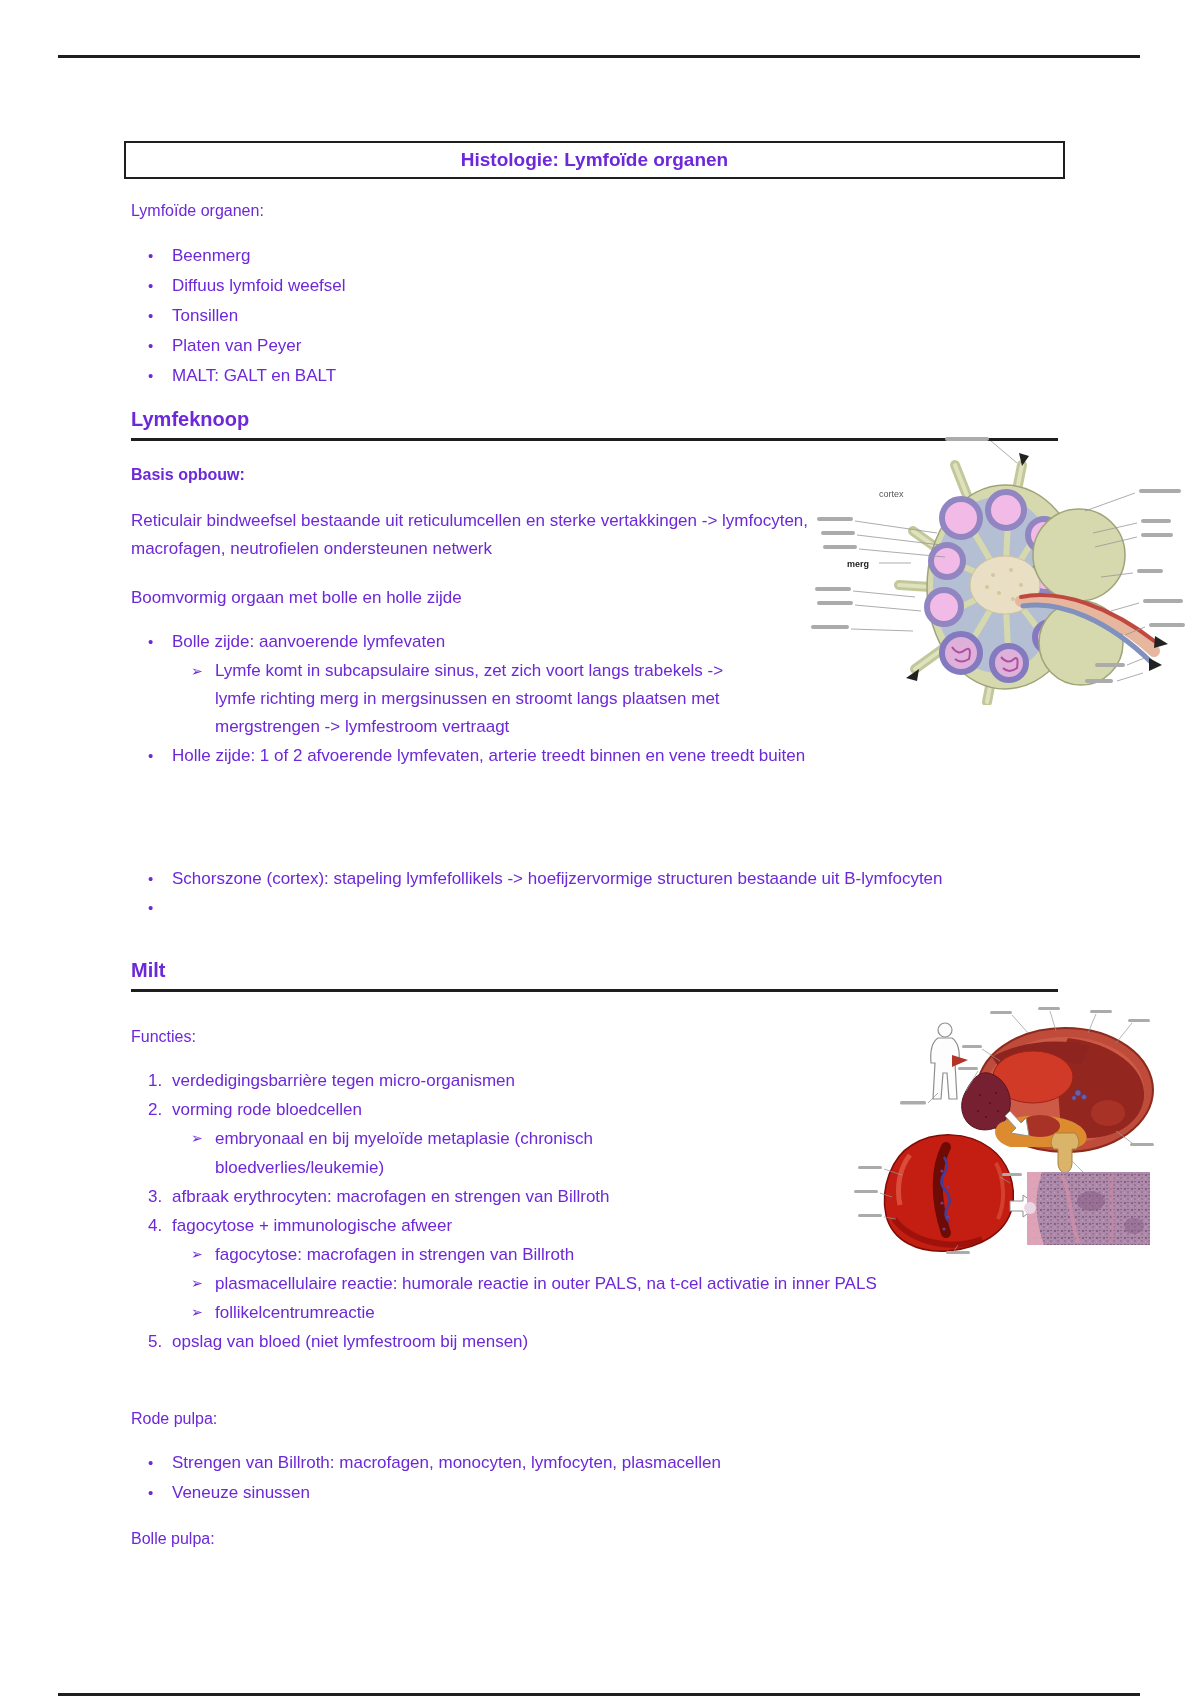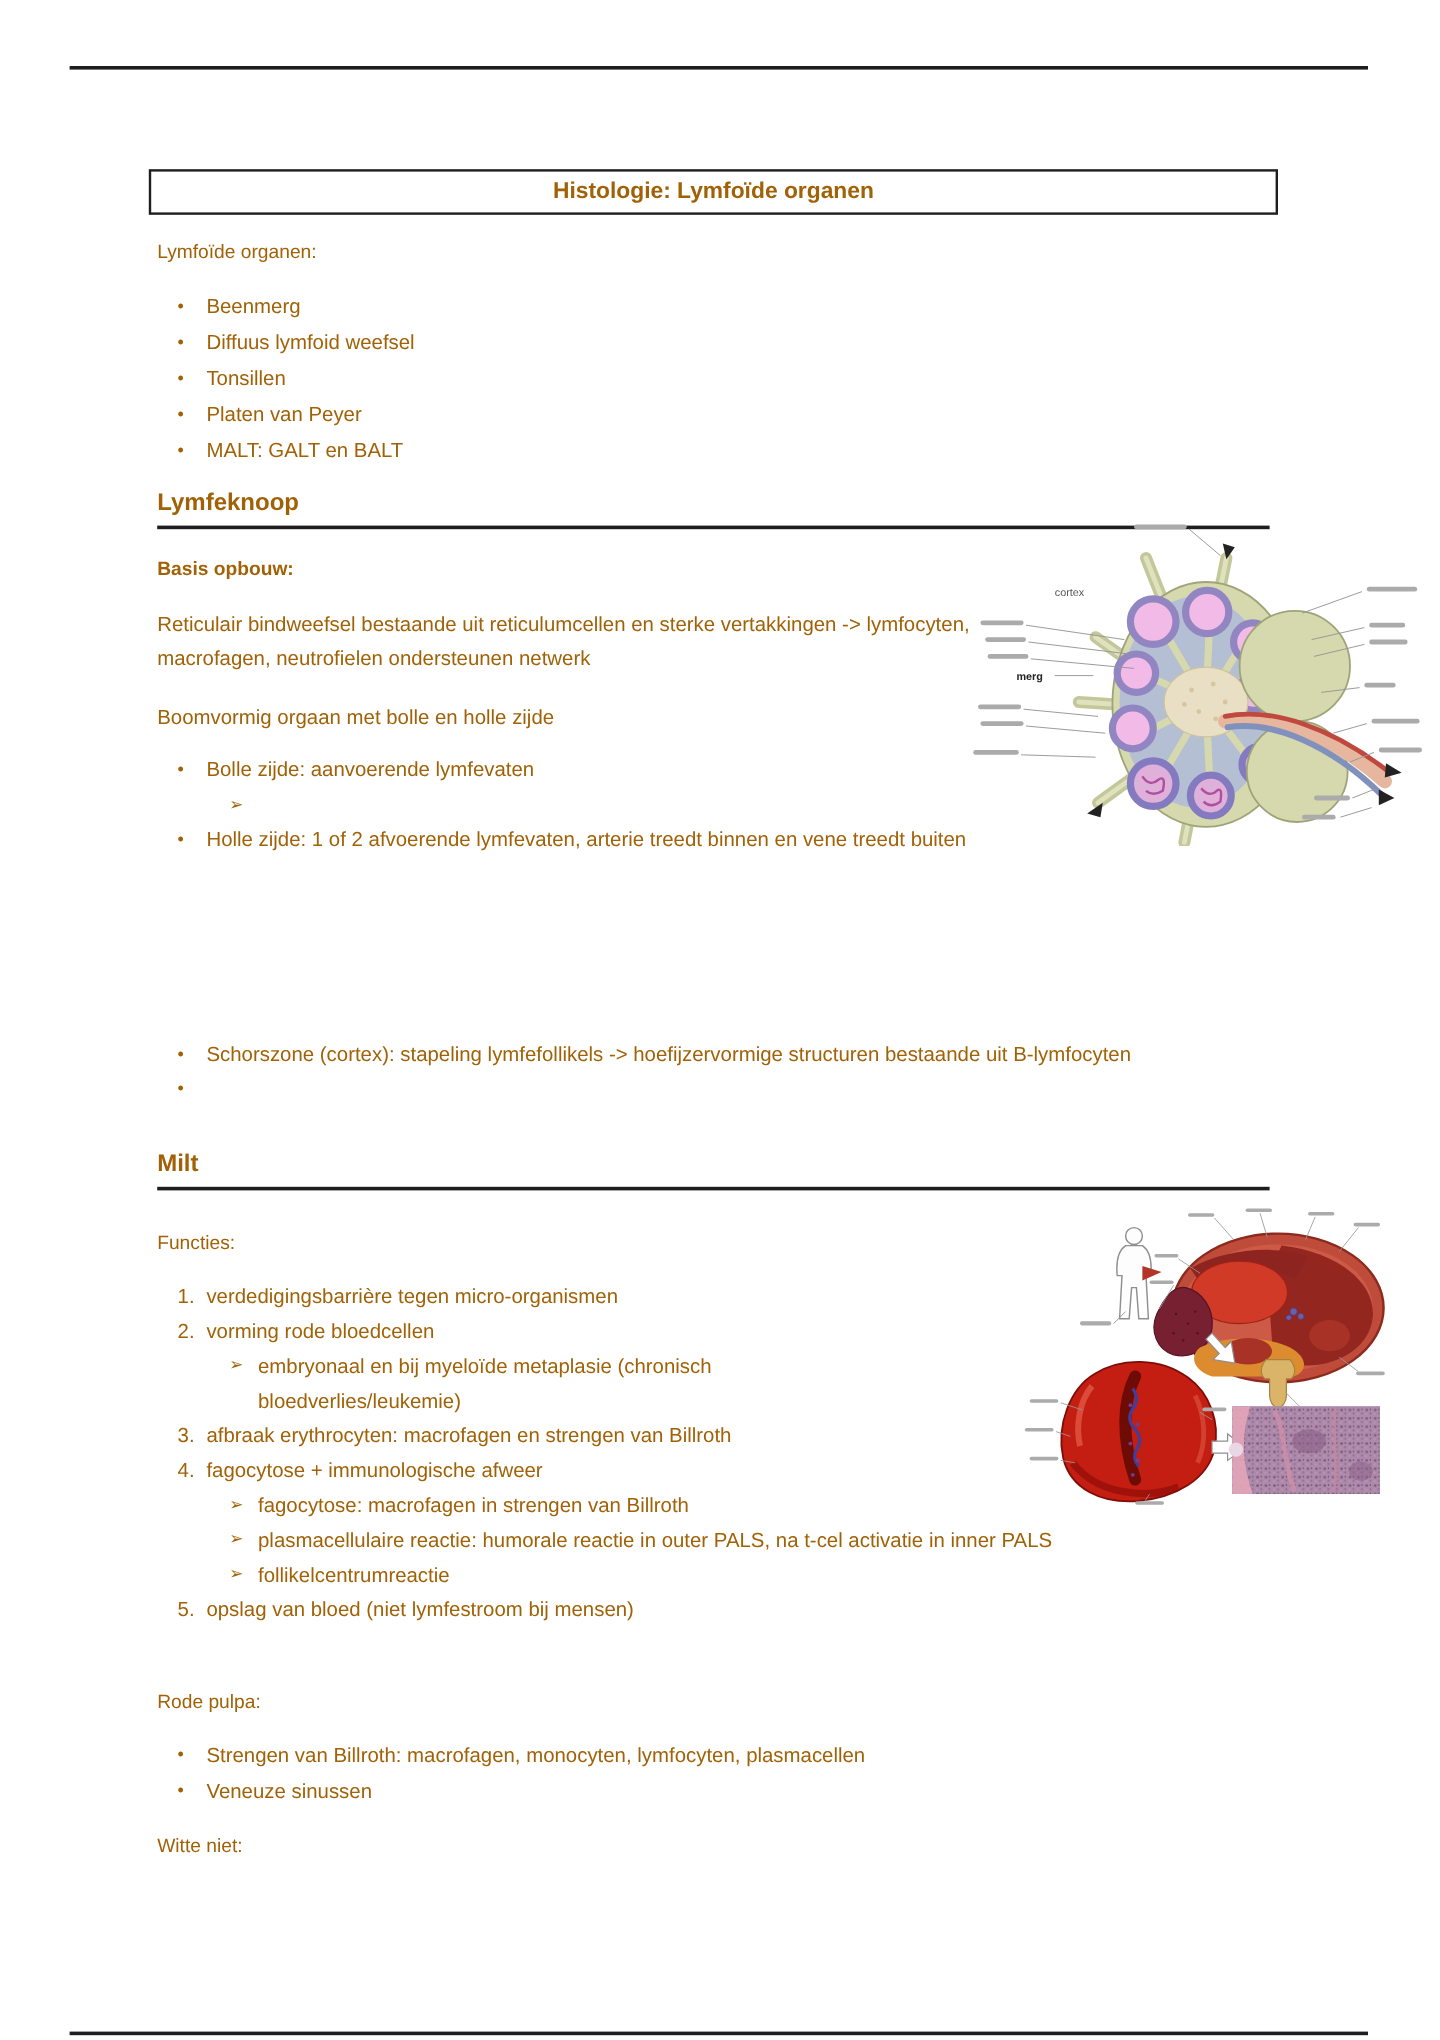--- a/index.html
+++ b/index.html
@@ -1,17 +1,17 @@
 <!DOCTYPE html>
 <html><head>
 <meta charset="utf-8">
 <style>
   html,body{margin:0;padding:0;background:#e9e9e9;}
   .page{position:relative;width:1200px;height:1700px;background:#ffffff;margin:0 auto;
-        font-family:"Liberation Sans",sans-serif;color:#a16207;overflow:hidden;}
+        font-family:"Liberation Sans",sans-serif;color:#6d28d9;overflow:hidden;}
   .rule{position:absolute;left:58px;width:1082px;height:3px;background:#1e1e1e;}
   .rule.top{top:55px;}
   .rule.bottom{top:1693px;}
   .title-box{position:absolute;left:124px;top:141px;width:937px;height:34px;
              border:2px solid #1e1e1e;display:flex;align-items:center;justify-content:center;
              font-weight:bold;font-size:19px;}
   .h2{position:absolute;left:131px;width:927px;font-size:20px;font-weight:bold;
       line-height:26px;padding-bottom:6px;border-bottom:3px solid #1e1e1e;}
   .label{position:absolute;left:131px;font-size:16px;line-height:29px;}
   .bold{font-weight:bold;}
@@ -71,20 +71,21 @@
 
   <div class="para" style="top:507px;width:700px">Reticulair bindweefsel bestaande uit reticulumcellen en sterke vertakkingen -&gt; lymfocyten, macrofagen, neutrofielen ondersteunen netwerk</div>
 
   <div class="list" style="top:627px">
     <div class="li">
       <span class="mk dot">•</span>
       <span class="tx">Bolle zijde: aanvoerende lymfevaten</span>
       </div>
     <div class="li sub">
       <span class="mk">➢</span>
+      <span class="tx" style="max-width:545px">Lymfe komt in subcapsulaire sinus, zet zich voort langs trabekels -&gt; lymfe richting merg in mergsinussen en stroomt langs plaatsen met mergstrengen -&gt; lymfestroom vertraagt</span>
       </div>
     <div class="li">
       <span class="mk dot">•</span>
       <span class="tx" style="max-width:880px">Holle zijde: 1 of 2 afvoerende lymfevaten, arterie treedt binnen en vene treedt buiten</span>
       </div>
   </div>
 
 
   <div class="list" style="top:865px">
     <div class="li" style="line-height:28px">
@@ -145,21 +146,21 @@
     <div class="li">
       <span class="mk dot">•</span>
       <span class="tx">Strengen van Billroth: macrofagen, monocyten, lymfocyten, plasmacellen</span>
       </div>
     <div class="li">
       <span class="mk dot">•</span>
       <span class="tx">Veneuze sinussen</span>
       </div>
   </div>
 
-  <div class="label" style="top:1524px">Witte niet:</div>
+  <div class="label" style="top:1524px">Bolle pulpa:</div>
 
   <div class="figure" style="left:795px;top:415px">
     <svg width="400" height="290" viewBox="0 0 400 290">
       <g transform="translate(12,0)">
 
         <g stroke-linecap="round" fill="none">
           <path d="M215,50 L207,90" stroke="#c3c89b" stroke-width="10"></path>
           <path d="M148,50 L163,88" stroke="#c3c89b" stroke-width="10"></path>
           <path d="M106,116 L134,136" stroke="#c3c89b" stroke-width="10"></path>
           <path d="M92,170 L124,172" stroke="#c3c89b" stroke-width="10"></path>

